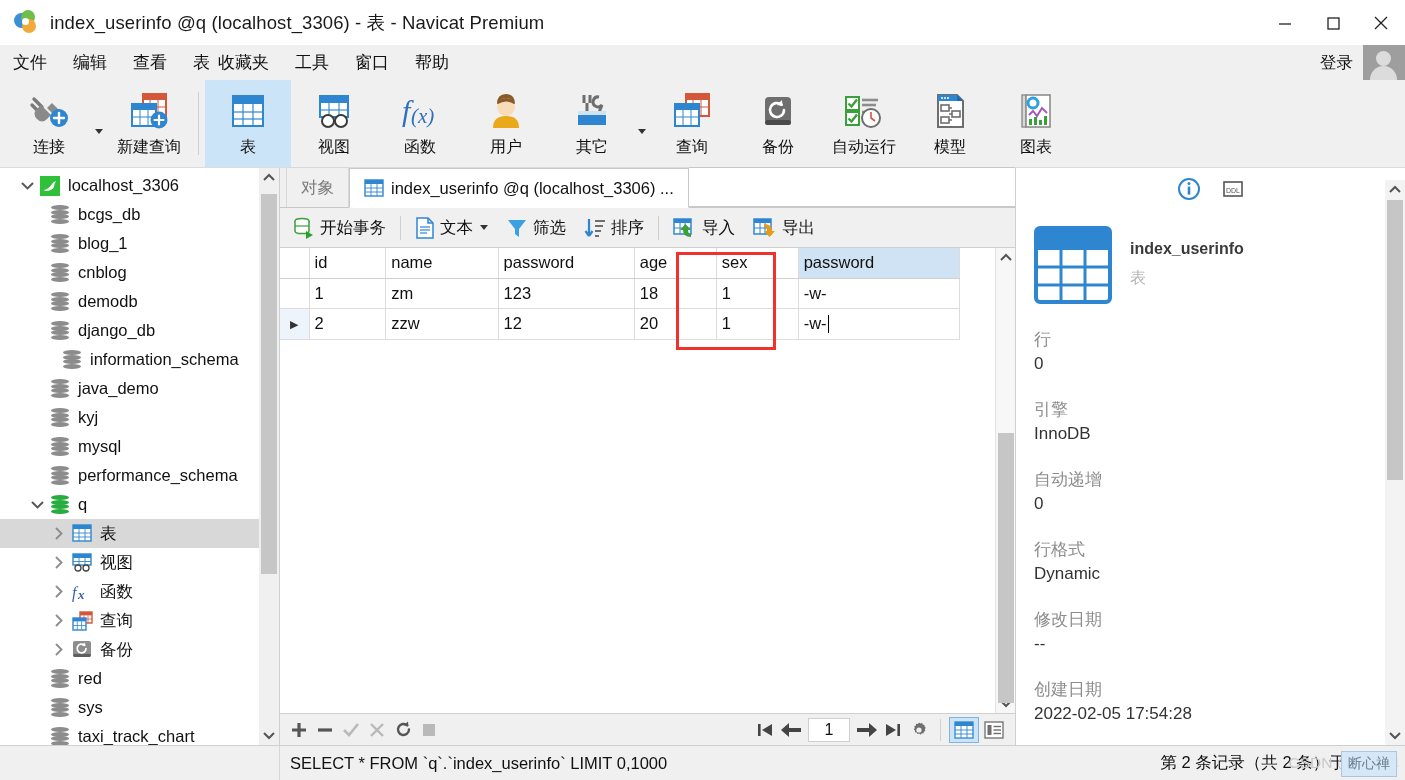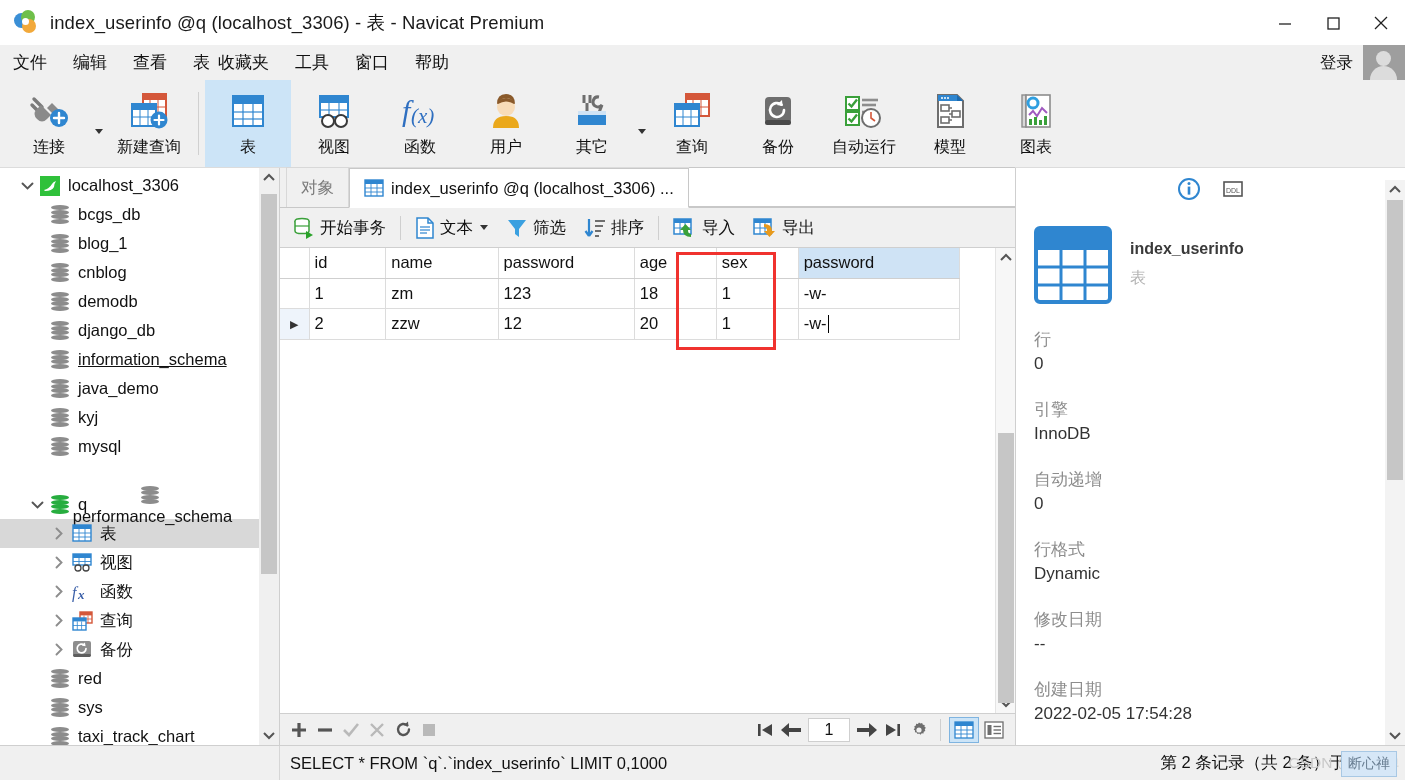--- a/index.html
+++ b/index.html
@@ -557,21 +557,21 @@
               <span class="tnode-ico">
                 <span class="cyl">
                   <i></i>
                   <i></i>
                   <i></i>
                   <i></i>
                 </span>
               </span>
               <span>django_db</span>
             </div>
-            <div class="tree-node" style="padding-left: 26px; text-decoration: underline;">
+            <div class="tree-node" style="padding-left: 38px;">
               <span class="tw"></span>
               <span class="tnode-ico">
                 <span class="cyl">
                   <i></i>
                   <i></i>
                   <i></i>
                   <i></i>
                 </span>
               </span>
               <span>information_schema</span>
@@ -605,21 +605,21 @@
               <span class="tnode-ico">
                 <span class="cyl">
                   <i></i>
                   <i></i>
                   <i></i>
                   <i></i>
                 </span>
               </span>
               <span>mysql</span>
             </div>
-            <div class="tree-node" style="padding-left: 26px; flex-direction: column;">
+            <div class="tree-node" style="padding-left: 26px;">
               <span class="tw"></span>
               <span class="tnode-ico">
                 <span class="cyl">
                   <i></i>
                   <i></i>
                   <i></i>
                   <i></i>
                 </span>
               </span>
               <span>performance_schema</span>

